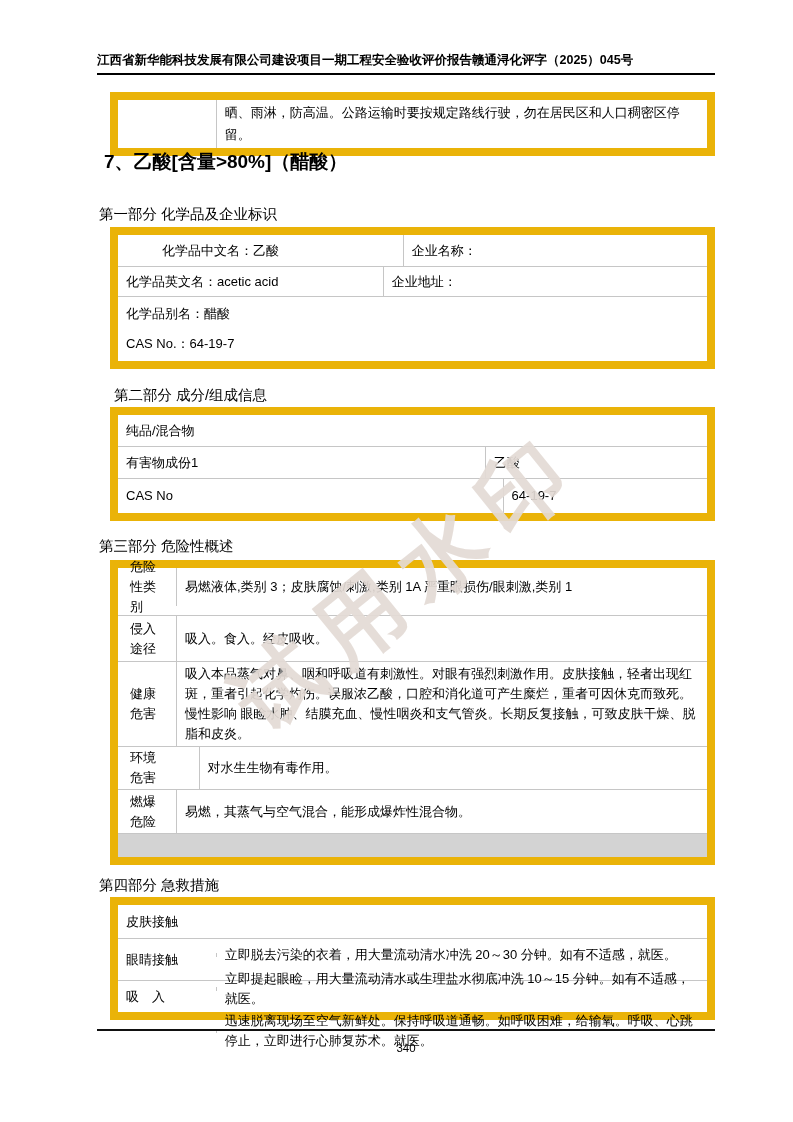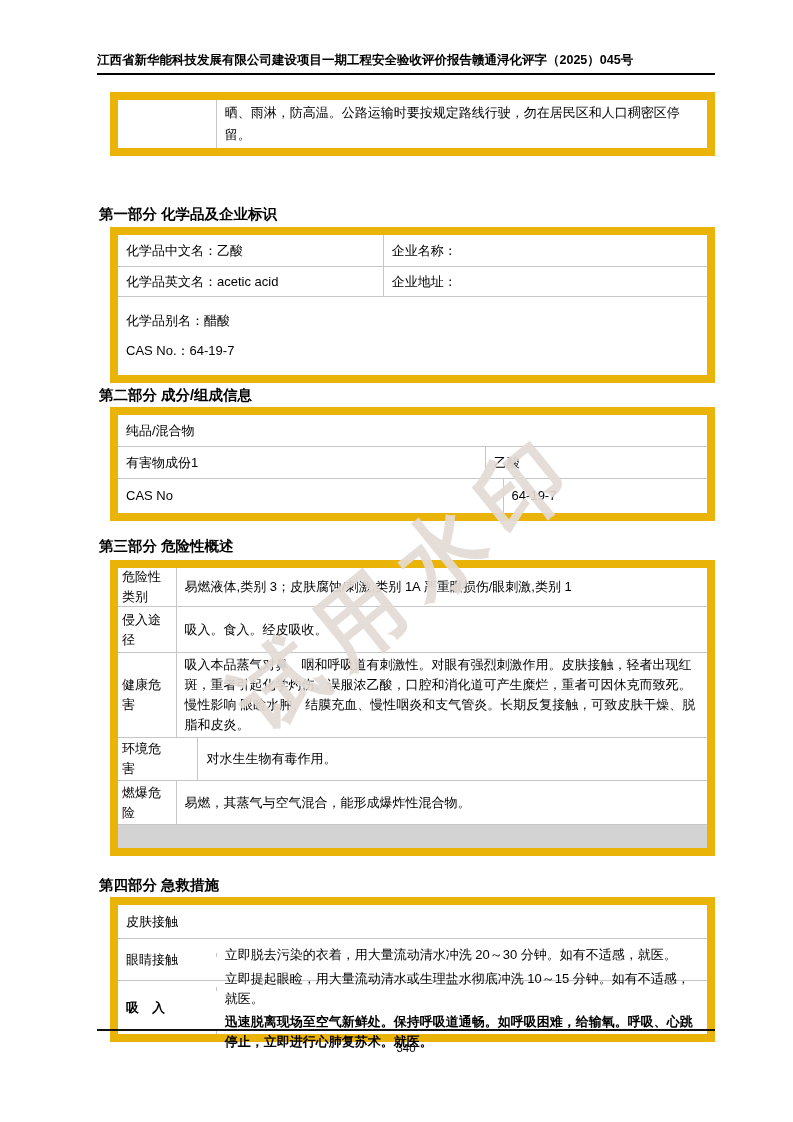--- a/index.html
+++ b/index.html
@@ -21,63 +21,63 @@
   .tbl{position:absolute;left:110px;width:605px;box-sizing:border-box;
        border:8px solid #eab308;background:#fff;}
   .row{display:flex;border-top:1px solid #c6c6c6;box-sizing:border-box;}
   .row:first-child{border-top:none;}
   .cell{box-sizing:border-box;padding:2px 8px;font-size:13px;line-height:20px;
         display:flex;flex-direction:column;justify-content:center;}
   .cell+.cell{border-left:1px solid #c6c6c6;}
   .cell .ln{line-height:30px;}
 
   
-  .sec-heading{position:absolute;left:99px;font-size:14.5px;font-weight:bold;white-space:nowrap;}
+  .sec-heading{position:absolute;left:99px;font-size:14.5px;font-weight:normal;white-space:nowrap;}
   .main-title{position:absolute;left:104px;top:149px;font-size:19px;font-weight:bold;white-space:nowrap;}
 
   
   #tbl-carry{top:92px;}
   #tbl-carry .row{min-height:44px;}
   #tbl-carry .c-label{width:100px;}
   #tbl-carry .c-body{width:505px;line-height:22px;}
 
   
   #tbl1{top:227px;}
   #tbl1 .c-l{width:272px;}
   #tbl1 .c-r{width:333px;}
-  #tbl1 .r1{height:31px;}
+  #tbl1 .r1{height:31px;margin-left:36px;}
   #tbl1 .r2{height:30px;}
-  #tbl1 .r3{height:79px;}
+  #tbl1 .r3{height:65px;}
 
   
   #tbl2{top:407px;}
   #tbl2 .c-l{width:377px;}
   #tbl2 .c-r{width:228px;}
   #tbl2 .r1{height:31px;}
   #tbl2 .r2{height:32px;}
   #tbl2 .r3{height:35px;gap:48px;}
 
   
   #tbl3{top:560px;}
-  #tbl3 .c-label{width:59px;padding:2px 4px;}
+  #tbl3 .c-label{width:59px;padding:2px 12px;}
   #tbl3 .c-body{width:546px;}
   #tbl3 .r1{height:38px;}
-  #tbl3 .r2{height:46px;}
+  #tbl3 .r2{height:46px;margin-top:9px;}
   #tbl3 .r3{height:85px;}
   #tbl3 .r4{height:43px;gap:24px;}
   #tbl3 .r5{height:44px;}
   #tbl3 .gray-row{height:24px;background:#d3d3d3;}
 
   
   #tbl4{top:897px;}
   #tbl4 .c-label{width:100px;}
   #tbl4 .c-body{width:505px;margin-top:48px;}
   #tbl4 .r1{height:33px;}
   #tbl4 .r2{height:42px;}
-  #tbl4 .r3{height:54px;font-weight:bold;}
+  #tbl4 .r3{height:32px;}
 
   
   .footer-rule{position:absolute;top:1029px;left:97px;width:618px;border-top:2px solid #111;}
   .page-number{position:absolute;top:1042px;left:97px;width:618px;text-align:center;font-size:11.5px;}
 
   
   .watermark{
     position:absolute;left:408px;top:582px;z-index:9;pointer-events:none;
     transform:translate(-50%,-50%) rotate(-39deg);
     font-size:86px;font-weight:bold;letter-spacing:18px;white-space:nowrap;
@@ -94,40 +94,41 @@
     <span>赣通浔化评字（2025）045号</span>
   </div>
 
   <div class="tbl" id="tbl-carry">
     <div class="row">
       <div class="cell c-label"></div>
       <div class="cell c-body">晒、雨淋，防高温。公路运输时要按规定路线行驶，勿在居民区和人口稠密区停留。</div>
     </div>
   </div>
 
+  <div class="main-title">7、乙酸[含量&gt;80%]（醋酸）</div>
 
   <div class="sec-heading" style="top:205px;">第一部分 化学品及企业标识</div>
   <div class="tbl" id="tbl1">
     <div class="row r1">
       <div class="cell c-l">化学品中文名：乙酸</div>
       <div class="cell c-r">企业名称：</div>
     </div>
     <div class="row r2">
       <div class="cell c-l">化学品英文名：acetic acid</div>
       <div class="cell c-r">企业地址：</div>
     </div>
     <div class="row r3">
       <div class="cell c-l">
         <div class="ln">化学品别名：醋酸</div>
         <div class="ln">CAS No.：64-19-7</div>
       </div>
     </div>
   </div>
 
-  <div class="sec-heading" style="top:386px;">第二部分 成分/组成信息</div>
+  <div class="sec-heading" style="top:386px;margin-left:15px;">第二部分 成分/组成信息</div>
   <div class="tbl" id="tbl2">
     <div class="row r1">
       <div class="cell c-l">纯品/混合物</div>
     </div>
     <div class="row r2">
       <div class="cell c-l">有害物成份1</div>
       <div class="cell c-r">乙酸</div>
     </div>
     <div class="row r3">
       <div class="cell c-l">CAS No</div>

